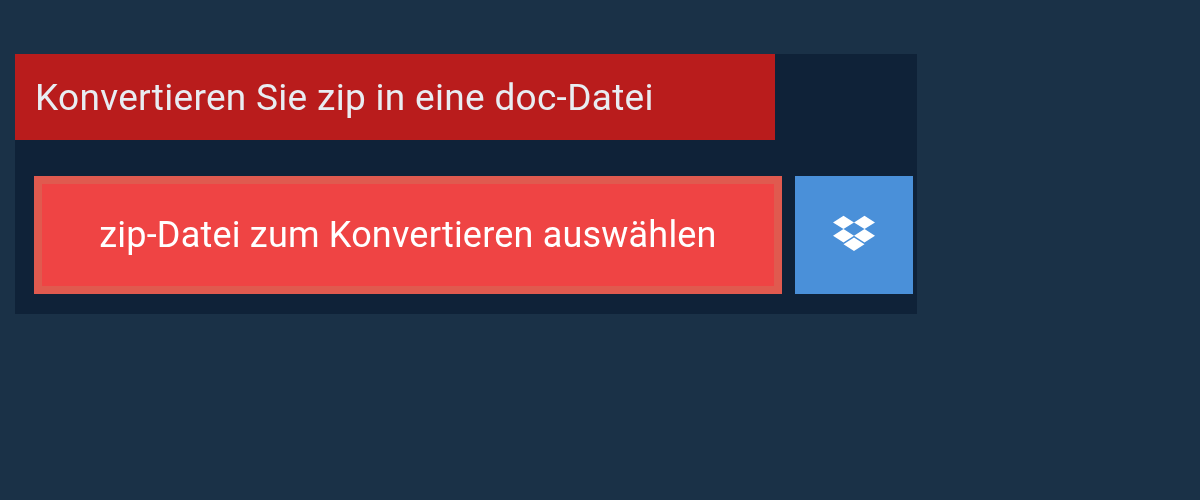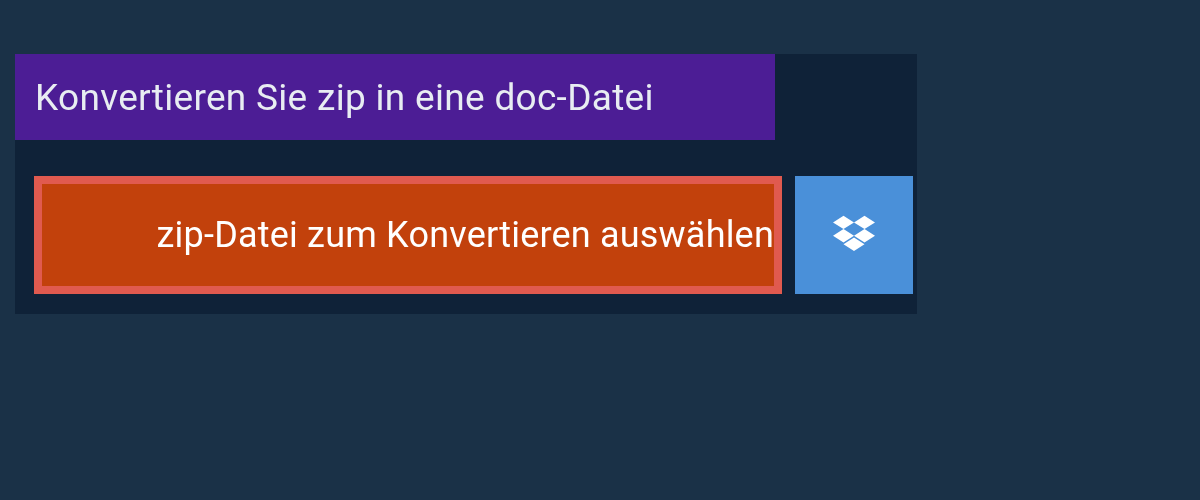--- a/index.html
+++ b/index.html
@@ -21,21 +21,21 @@
       width: 902px;
       height: 260px;
       background-color: #0f2238;
     }
     .header-bar {
       position: absolute;
       left: 15px;
       top: 54px;
       width: 760px;
       height: 86px;
-      background-color: #4c1d95;
+      background-color: #b91c1c;
       display: flex;
       align-items: center;
       padding-left: 20px;
     }
     .header-text {
       color: #e8edf2;
       font-size: 37px;
       font-weight: 400;
       letter-spacing: 0.3px;
     }
@@ -43,25 +43,25 @@
       position: absolute;
       left: 34px;
       top: 176px;
       display: flex;
       gap: 13px;
       align-items: stretch;
     }
     .select-file-button {
       width: 748px;
       height: 118px;
-      background-color: #c2410c;
+      background-color: #ef4444;
       border: 8px solid #e05a4f;
       display: flex;
       align-items: center;
-      justify-content: flex-end;
+      justify-content: center;
       cursor: pointer;
     }
     .select-file-text {
       color: #ffffff;
       font-size: 36px;
       font-weight: 400;
       letter-spacing: 0.2px;
     }
     .dropbox-button {
       width: 118px;

